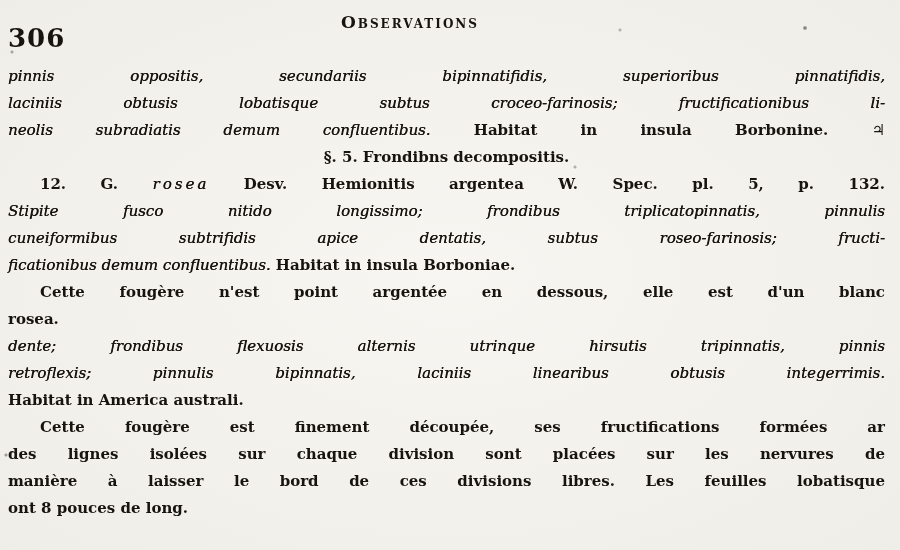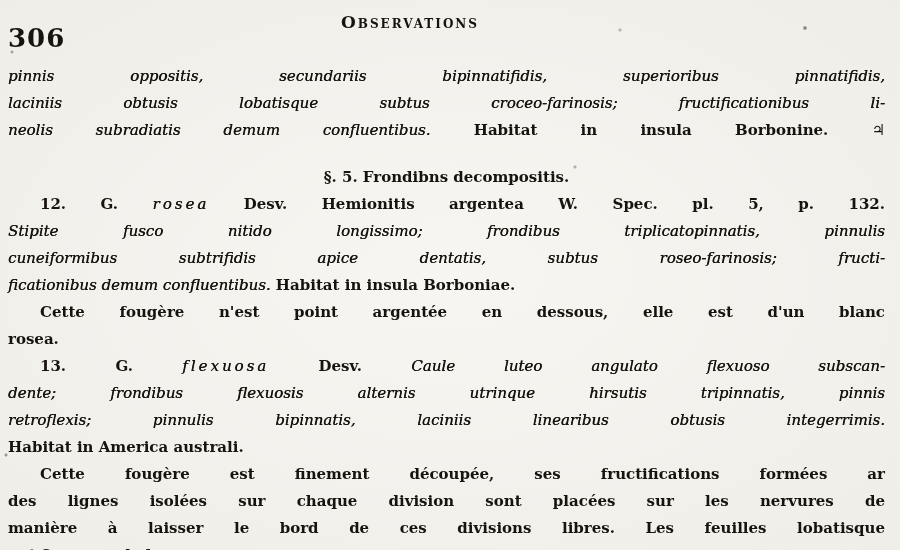--- a/index.html
+++ b/index.html
@@ -37,21 +37,21 @@
   .text{
     position:absolute;top:63px;left:8px;right:15px;
   }
   .line{
     line-height:27px;
     font-size:15px;
     white-space:normal;
   }
   .justify{text-align:justify;text-align-last:justify;}
   .left{text-align:center;text-align-last:left;}
-  .center{text-align:center;text-align-last:center;margin-top:20px;}
+  .center{text-align:center;text-align-last:center;}
   .ind{text-indent:32px;}
   .it{font-style:italic;font-weight:400;text-shadow:0.3px 0 0 currentColor;}
   .rm{font-style:normal;font-weight:700;}
   .sp{letter-spacing:3px;}
 </style>
 </head>
 <body>
 
 <div class="page">
   <div class="header">
@@ -62,21 +62,20 @@
       <div class="line justify"><span class="it">pinnis oppositis, secundariis bipinnatifidis, superioribus pinnatifidis,</span></div>
       <div class="line justify"><span class="it">laciniis obtusis lobatisque subtus croceo-farinosis; fructificationibus li-</span></div>
       <div class="line justify"><span class="it">neolis subradiatis demum confluentibus.</span><span class="rm">  Habitat in insula Borbonine. ♃</span></div>
       <div class="line center"><span class="rm">§. 5. Frondibns decompositis.</span></div>
       <div class="line justify ind"><span class="rm">12. G. </span><span class="it sp">rosea</span><span class="rm"> Desv.  Hemionitis argentea W. Spec. pl. 5, p. 132.</span></div>
       <div class="line justify"><span class="it">Stipite fusco nitido longissimo; frondibus triplicatopinnatis, pinnulis</span></div>
       <div class="line justify"><span class="it">cuneiformibus subtrifidis apice dentatis, subtus roseo-farinosis; fructi-</span></div>
       <div class="line left"><span class="it">ficationibus demum confluentibus.</span><span class="rm">  Habitat in insula Borboniae.</span></div>
       <div class="line justify ind"><span class="rm">Cette fougère n'est point argentée en dessous, elle est d'un blanc</span></div>
       <div class="line left"><span class="rm">rosea.</span></div>
-      <div class="line justify ind"><span class="rm">13. G. </span><span class="it sp">flexuosa</span><span class="rm"> Desv.  </span><span class="it">Caule luteo angulato flexuoso subscan-</span></div>
       <div class="line justify"><span class="it">dente; frondibus flexuosis alternis utrinque hirsutis tripinnatis, pinnis</span></div>
       <div class="line justify"><span class="it">retroflexis; pinnulis bipinnatis, laciniis linearibus obtusis integerrimis.</span></div>
       <div class="line left"><span class="rm">Habitat in America australi.</span></div>
       <div class="line justify ind"><span class="rm">Cette fougère est finement découpée, ses fructifications formées ar</span></div>
       <div class="line justify"><span class="rm">des lignes isolées sur chaque division sont placées sur les nervures de</span></div>
       <div class="line justify"><span class="rm">manière à laisser le bord de ces divisions libres.  Les feuilles lobatisque</span></div>
       <div class="line left"><span class="rm">ont 8 pouces de long.</span></div>
     </div>
 </div>
 

